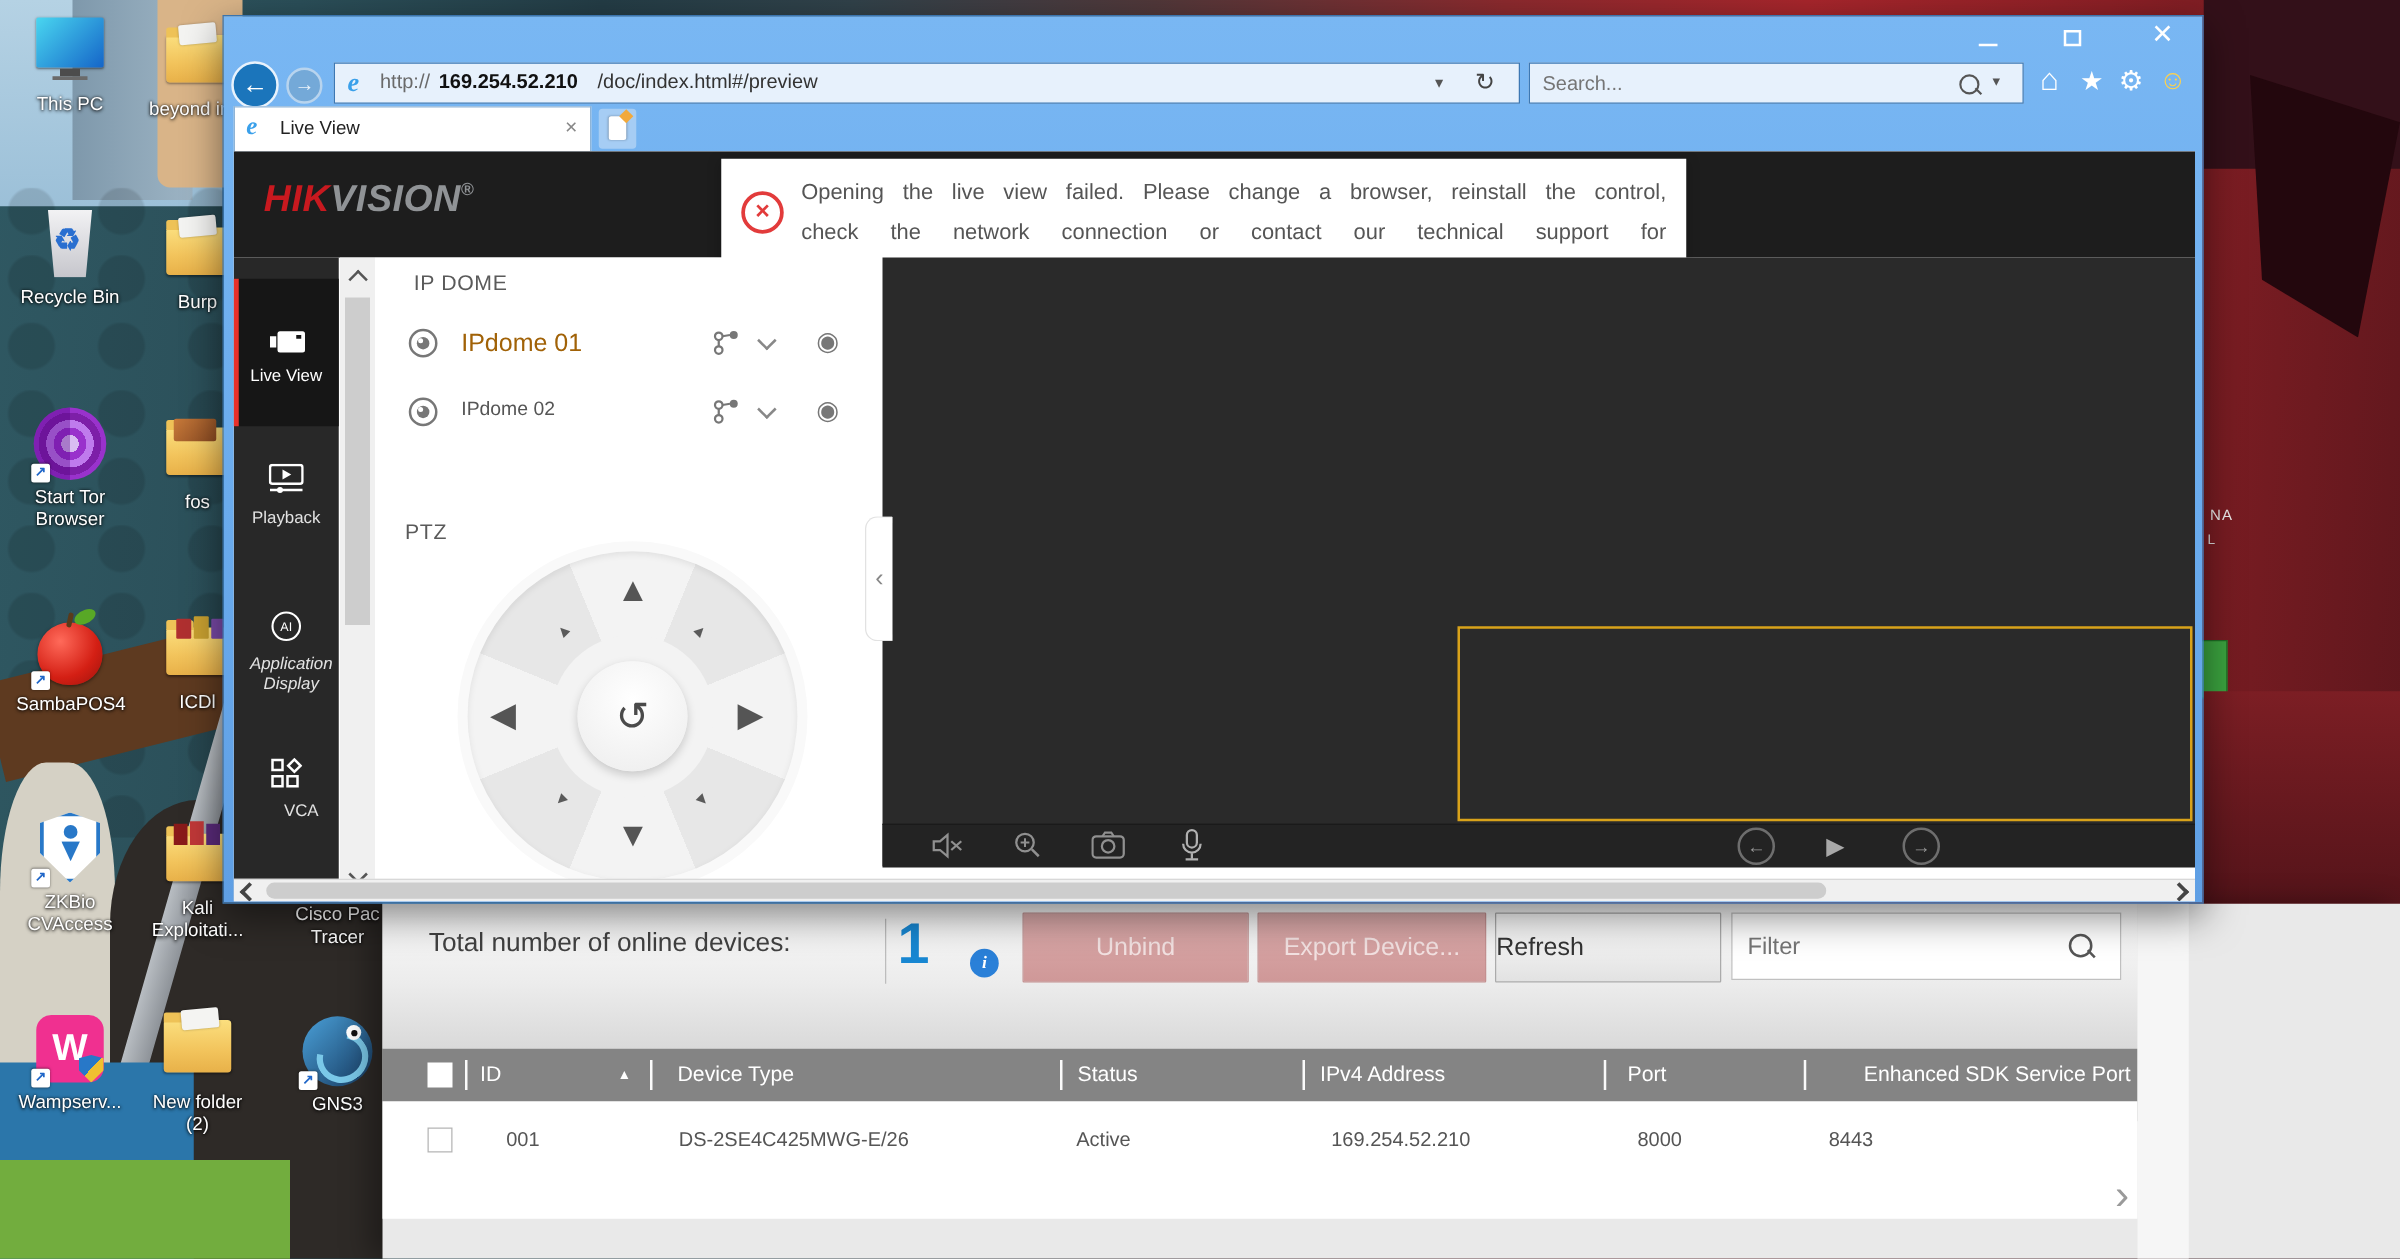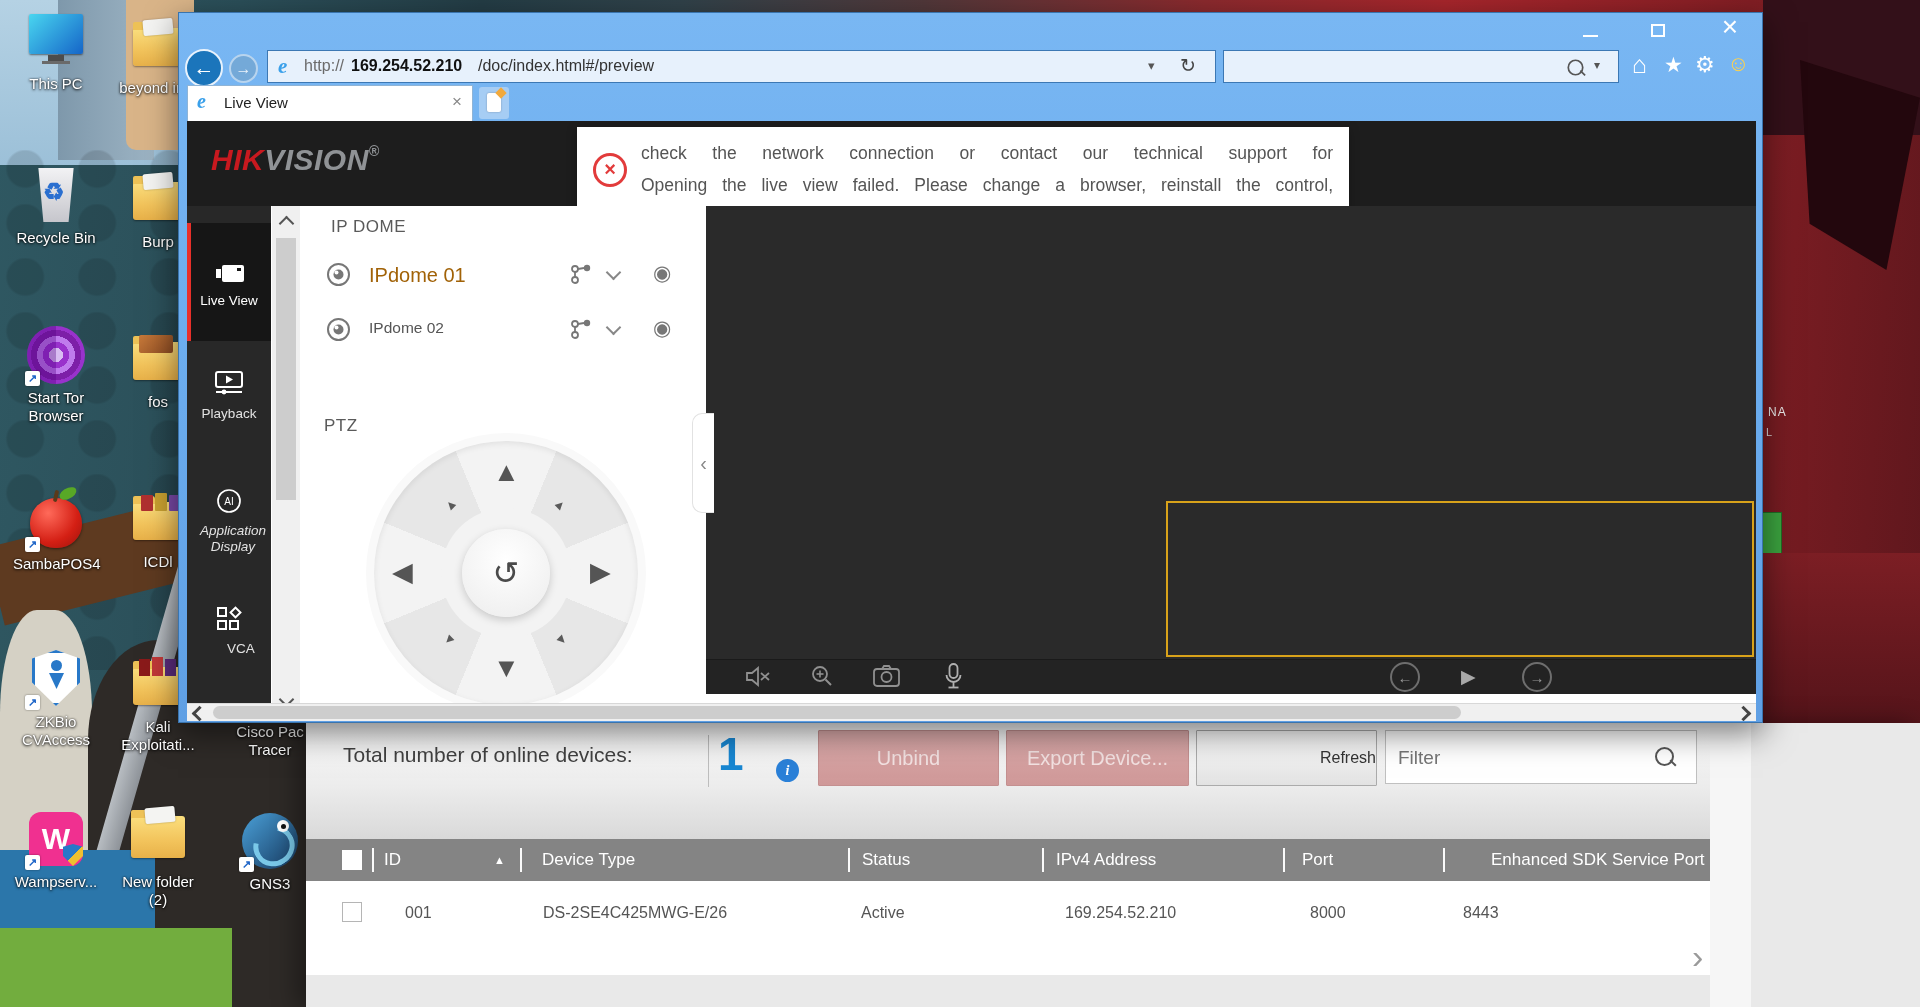--- a/index.html
+++ b/index.html
@@ -25,21 +25,21 @@
   .shortcut{position:absolute;left:-2px;bottom:-2px;width:15px;height:15px;background:#fff;border-radius:2px;
     color:#1f66c8;font-size:11px;line-height:15px;text-align:center;font-weight:bold;box-shadow:0 0 2px rgba(0,0,0,.5);}
   
   #sadp{position:absolute;left:306px;top:723px;width:1614px;height:284px;z-index:10;
     background:#e9e9e9;box-shadow:-10px 0 22px rgba(0,0,0,.35);}
   .sadp-toolbar{position:absolute;left:0;top:0;width:1404px;height:116px;
     background:linear-gradient(180deg,#fbfbfb 0%,#ececec 55%,#d9d9d9 100%);}
   .pinkbtn{position:absolute;top:7px;height:54px;background:linear-gradient(180deg,#dcabab,#cf9898);
     border:1px solid #c49090;color:#f3e2e2;font-size:20px;text-align:center;line-height:54px;border-radius:1px;}
   .graybtn{position:absolute;top:7px;height:54px;background:linear-gradient(180deg,#fdfdfd,#e2e2e2);
-    border:1px solid #ababab;color:#333;font-size:16px;text-align:right;line-height:54px;border-radius:1px;}
+    border:1px solid #ababab;color:#333;font-size:20px;text-align:left;line-height:54px;border-radius:1px;}
   .hdrcell{position:absolute;top:0;height:42px;line-height:42px;color:#fff;font-size:17px;white-space:nowrap;}
   .hdrdiv{position:absolute;top:9px;width:2px;height:24px;background:#fafafa;}
   .rowcell{position:absolute;top:0;height:64px;line-height:64px;color:#555;font-size:16px;white-space:nowrap;}
   .cb{appearance:none;-webkit-appearance:none;width:20px;height:20px;background:#fff;border:1px solid #b5b5b5;margin:0;}
   
   #browser{position:absolute;left:178px;top:12px;width:1585px;height:711px;z-index:20;
     background:linear-gradient(180deg,#79b7f3 0%,#6aabed 55%,#5f9fe4 100%);
     border:1px solid #3a74ad;box-sizing:border-box;box-shadow:0 10px 30px rgba(0,0,0,.5);}
   .winglyph{color:#fff;}
   .chromebox{background:#e7f1fc;border:1px solid #3c78b4;box-sizing:border-box;}
@@ -292,20 +292,21 @@
   <div class="abs chromebox" style="left:88px;top:37px;width:949px;height:33px;">
     <span style="position:absolute;left:10px;top:3px;font-size:21px;font-weight:bold;font-style:italic;color:#3aa0ea;font-family:'Liberation Serif',serif;">e</span>
     <span style="position:absolute;left:36px;top:6px;font-size:16px;color:#6a6a6a;">http://</span>
     <span style="position:absolute;left:83px;top:6px;font-size:16px;color:#111;font-weight:bold;">169.254.52.210</span>
     <span style="position:absolute;left:210px;top:6px;font-size:16px;color:#333;">/doc/index.html#/preview</span>
     <span style="position:absolute;left:880px;top:7px;font-size:13px;color:#555;">▾</span>
     <span style="position:absolute;left:912px;top:3px;font-size:19px;color:#444;">↻</span>
   </div>
 
   <div class="abs chromebox" style="left:1044px;top:37px;width:396px;height:33px;">
+    <input style="position: absolute; left: 8px; top: 1px; width: 320px; height: 29px; border: none; outline: none; background: transparent; font-size: 16px; color: rgb(51, 51, 51); font-family: &quot;Liberation Sans&quot;, sans-serif;" placeholder="Search...">
     <div class="mag" style="position:absolute;left:342px;top:7px;transform:scale(.85);"></div>
     <span style="position:absolute;left:370px;top:7px;font-size:12px;color:#555;">▾</span>
   </div>
 
   <span class="abs winglyph" style="left:1453px;top:37px;font-size:25px;">⌂</span>
   <span class="abs winglyph" style="left:1485px;top:40px;font-size:21px;">★</span>
   <span class="abs winglyph" style="left:1516px;top:39px;font-size:22px;">⚙</span>
   <span class="abs" style="left:1548px;top:38px;font-size:22px;color:#ffd24a;">☺</span>
 
   <div class="tab">
@@ -322,22 +323,22 @@
 
     <div class="abs" style="left:0;top:0;width:1569px;height:85px;background:#1d1d1d;">
       <div class="abs" style="left:24px;top:22px;font-size:30px;font-weight:bold;font-style:italic;letter-spacing:.5px;">
         <span style="color:#c8191f;">HIK</span><span style="color:#909396;">VISION</span><span style="color:#909396;font-size:14px;vertical-align:top;font-style:normal;">®</span>
       </div>
     </div>
 
     <div class="abs" style="left:390px;top:6px;width:772px;height:128px;background:#fff;box-shadow:0 2px 10px rgba(0,0,0,.25);z-index:2;">
       <div class="abs" style="left:16px;top:26px;width:34px;height:34px;border:3px solid #e23b3b;border-radius:50%;box-sizing:border-box;color:#e23b3b;text-align:center;line-height:27px;font-size:20px;font-weight:bold;">×</div>
       <div class="abs" style="left:64px;top:10px;width:692px;">
+        <div class="errline">Opening the live view failed. Please change a browser, reinstall the control,</div>
         <div class="errline">check the network connection or contact our technical support for</div>
-        <div class="errline">Opening the live view failed. Please change a browser, reinstall the control,</div>
         <div class="errline" style="text-align:left;text-align-last:left;">trouble</div>
       </div>
     </div>
 
     <div class="abs" style="left:0;top:85px;width:84px;height:515px;background:#282828;z-index:3;">
       <div class="abs" style="left:0;top:17px;width:84px;height:118px;background:#161616;">
         <div class="abs" style="left:0;top:0;width:4px;height:118px;background:#e8302a;"></div>
         <svg width="30" height="22" style="position:absolute;left:29px;top:40px;">
           <rect x="6" y="2" width="22" height="17" rx="2" fill="#fff"></rect>
           <rect x="0" y="6" width="5" height="9" fill="#fff"></rect>

